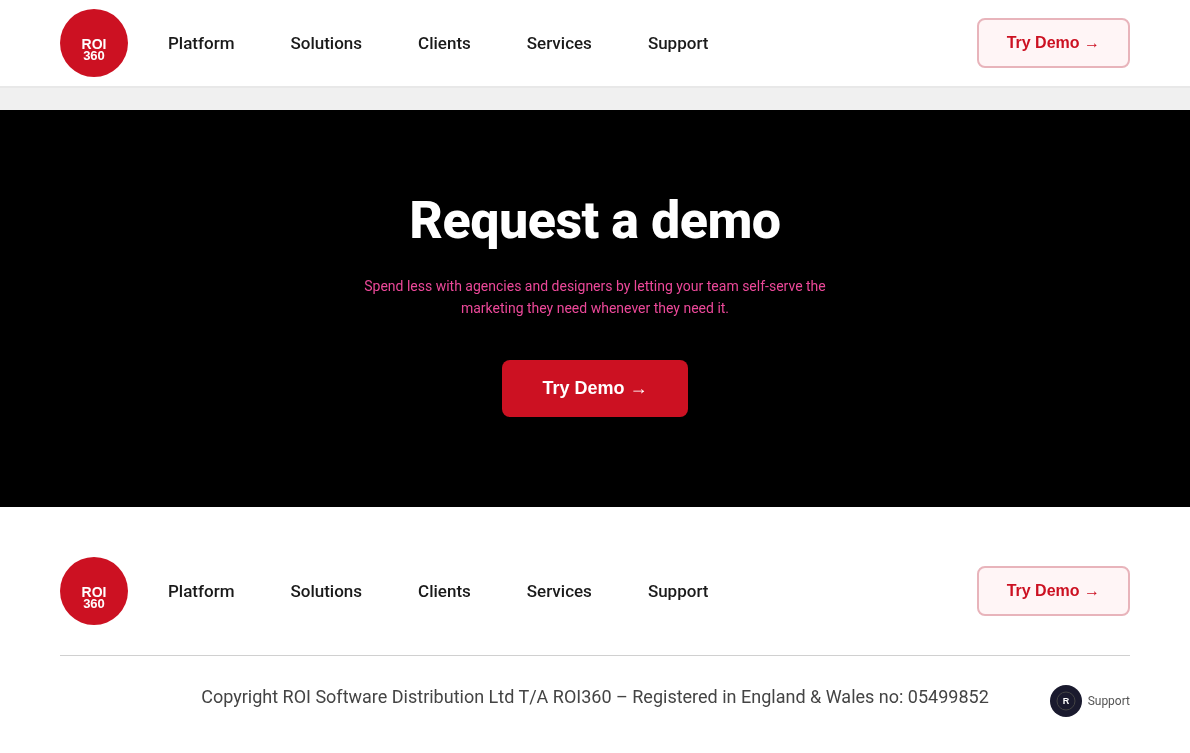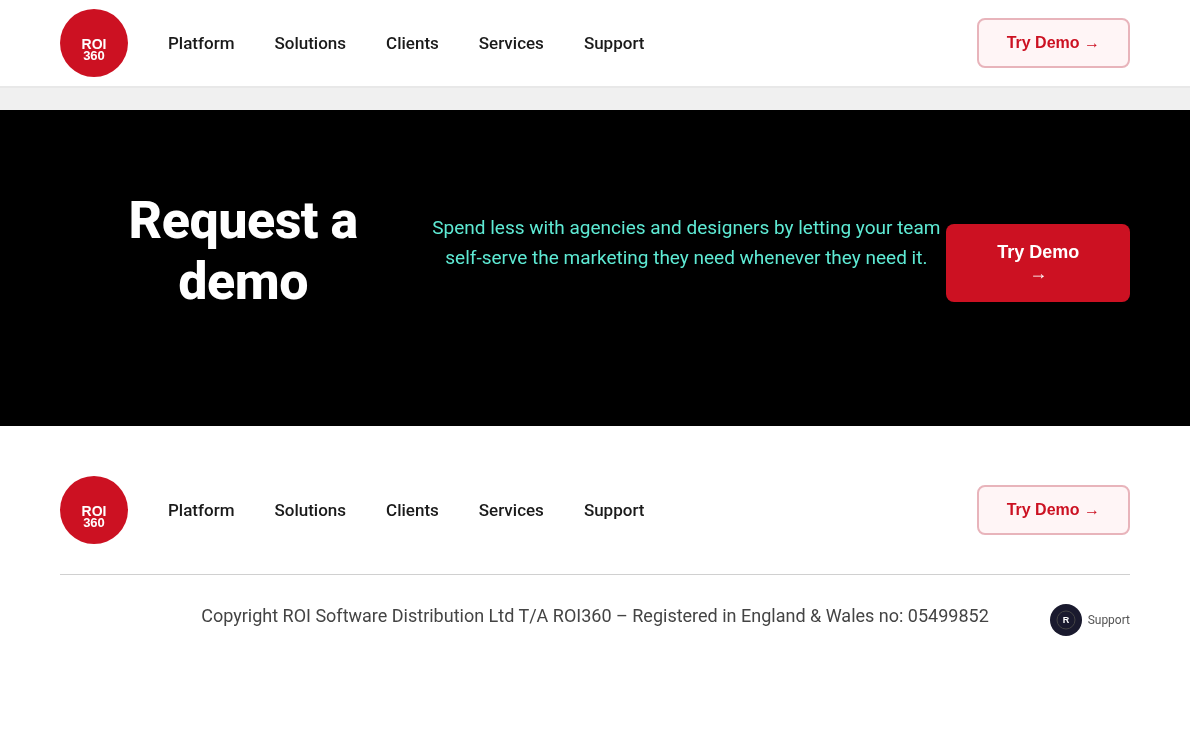--- a/index.html
+++ b/index.html
@@ -33,21 +33,21 @@
       align-items: center;
       text-align: right;
     }
     .logo {
       width: 68px;
       height: 68px;
     }
     .nav-links {
       display: flex;
       align-items: center;
-      gap: 40px;
+      gap: 56px;
       list-style: none;
     }
     .nav-links li a {
       text-decoration: none;
       color: #1a1a1a;
       font-size: 17px;
       font-weight: 500;
     }
     .try-demo-btn {
       border: 2px solid #e8b4bb;
@@ -68,33 +68,33 @@
       height: 22px;
       background: #f0f0f0;
     }
 
     
     .hero-section {
       background: #000000;
       padding: 80px 60px 90px;
       text-align: center;
       display: flex;
-      flex-direction: row;
+      flex-direction: column;
       align-items: center;
     }
     .hero-title {
       color: #ffffff;
       font-size: 52px;
       font-weight: 800;
       margin-bottom: 24px;
       letter-spacing: -0.5px;
     }
     .hero-subtitle {
-      color: #5eead4;
-      font-size: 19px;
+      color: #ec4899;
+      font-size: 14px;
       font-weight: 400;
       line-height: 1.6;
       max-width: 520px;
       margin-bottom: 40px;
     }
     .hero-cta-btn {
       background: #cc1122;
       color: #ffffff;
       border: none;
       padding: 18px 40px;

